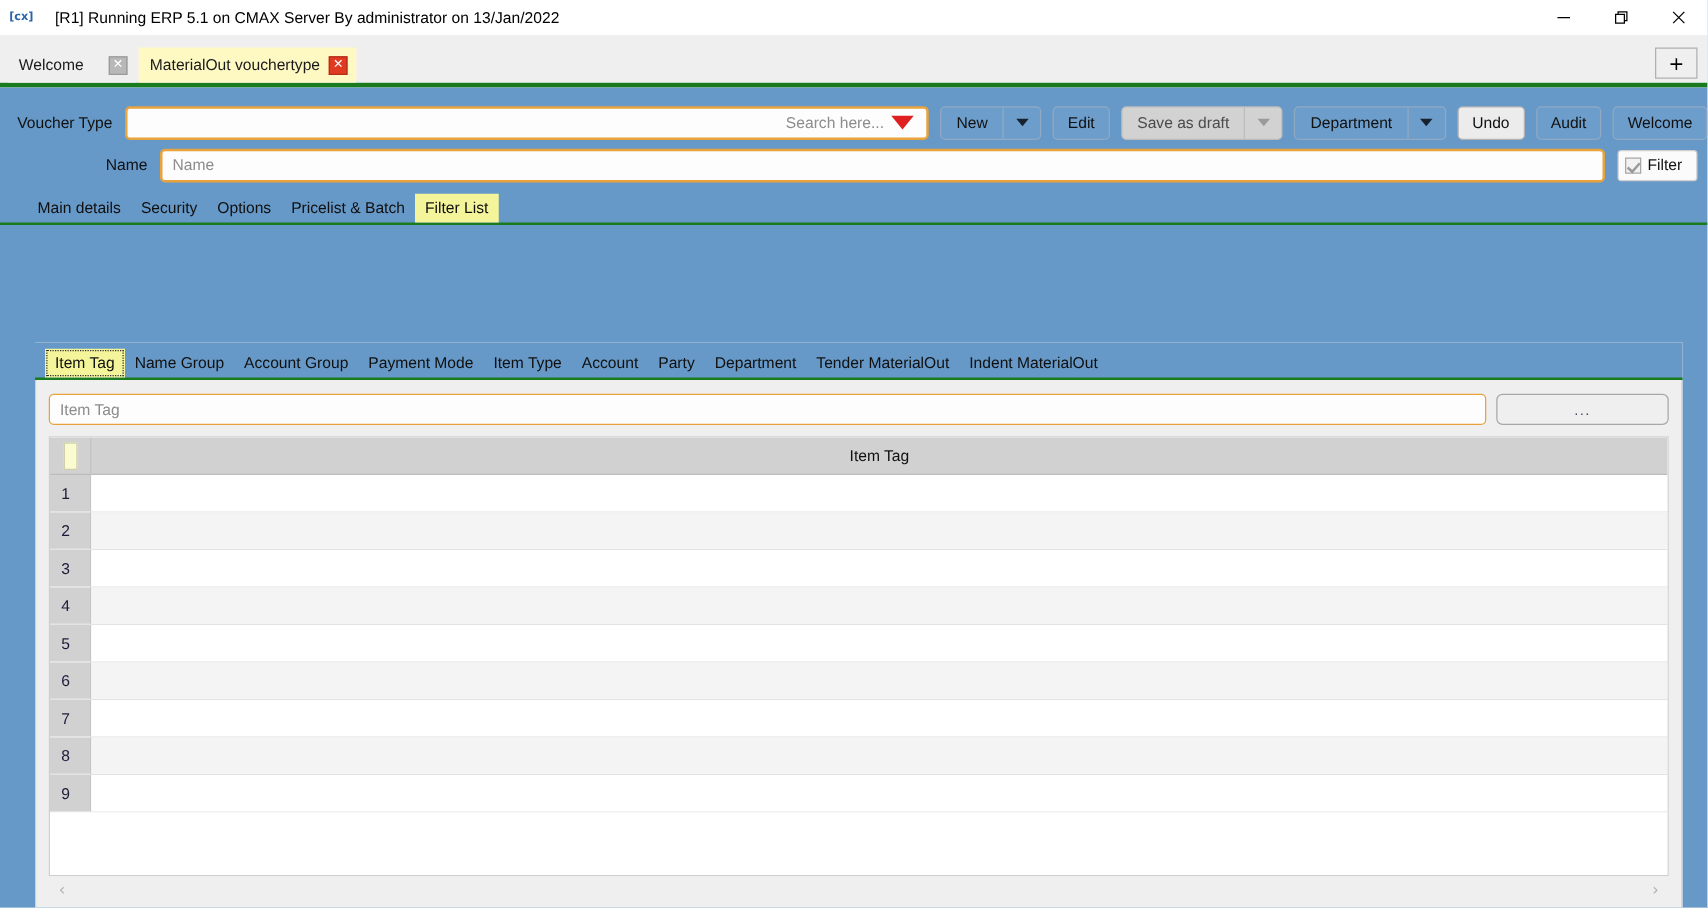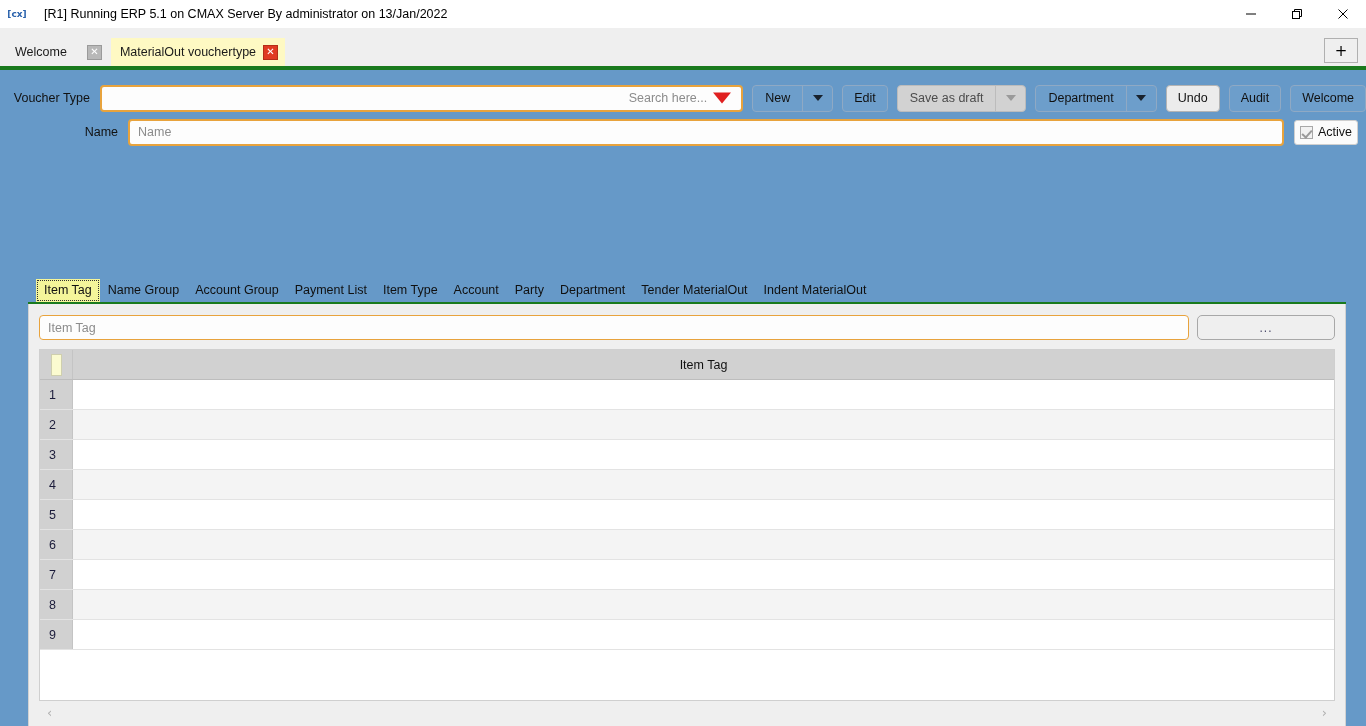--- a/index.html
+++ b/index.html
@@ -446,32 +446,39 @@
     </div>
   </div>
 
   <div class="row-name">
     <div class="lbl lbl-name">Name</div>
     <div class="name-input">
       <input type="text" placeholder="Name" style="">
     </div>
     <div class="active-box">
       <span class="chk-disabled"></span>
-      <span>Active</span>
-    </div>
-  </div>
-
+      <span>Filter</span>
+    </div>
+  </div>
+
+  <div class="maintabs">
+    <div class="mt">Main details</div>
+    <div class="mt">Security</div>
+    <div class="mt">Options</div>
+    <div class="mt">Pricelist &amp; Batch</div>
+    <div class="mt active">Filter List</div>
+  </div>
 
   <div class="panel">
 
     <div class="subtabs">
       <div class="st active">Item Tag</div>
       <div class="st">Name Group</div>
       <div class="st">Account Group</div>
-      <div class="st">Payment List</div>
+      <div class="st">Payment Mode</div>
       <div class="st">Item Type</div>
       <div class="st">Account</div>
       <div class="st">Party</div>
       <div class="st">Department</div>
       <div class="st">Tender MaterialOut</div>
       <div class="st">Indent MaterialOut</div>
     </div>
 
     <div class="panel-inner">
 

